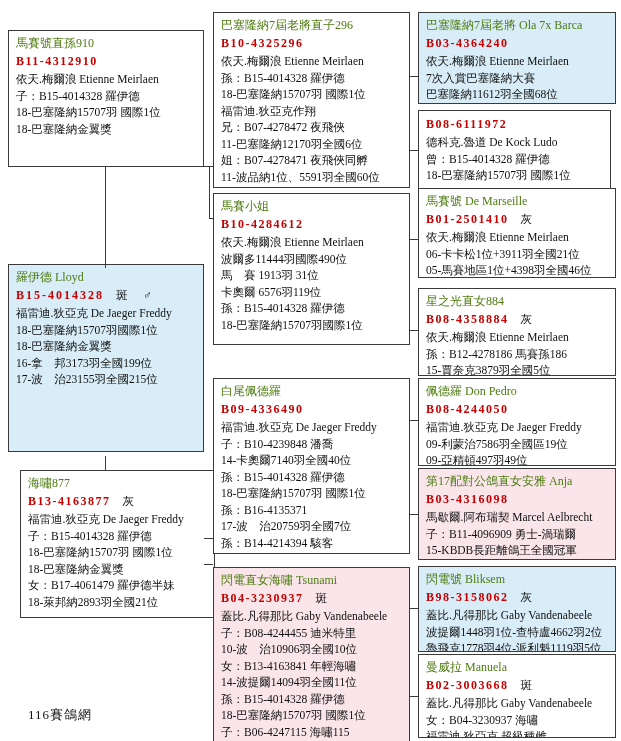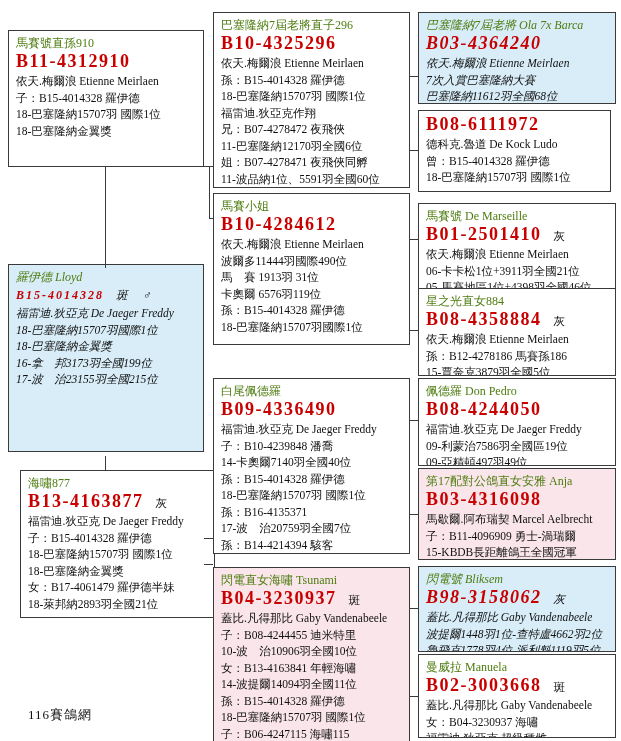--- a/index.html
+++ b/index.html
@@ -8,25 +8,25 @@
     font-family:"Liberation Serif","DejaVu Serif",serif;
     -webkit-font-smoothing:antialiased;
   }
   .stage{position:absolute;left:0;top:0;width:621px;height:741px;}
   .box{
     position:absolute;box-sizing:border-box;
     border:1px solid #3a3a3a;background:#ffffff;
     padding:4px 7px 2px 7px;overflow:hidden;
     color:#101010;font-size:11.5px;
   }
-  .box.bg-blue{background:#d8edf8;font-style:italic;}
+  .box.bg-blue{background:#d8edf8;}
   .box.bg-pink{background:#f9e5ea;}
   .title{color:#4d7c0f;font-size:12px;line-height:17px;white-space:nowrap;}
   .ring-row{line-height:19px;white-space:nowrap;}
-  .ring{color:#c80000;font-weight:bold;font-size:18px;letter-spacing:1.5px;}
+  .ring{color:#c80000;font-weight:bold;font-size:12px;letter-spacing:1.5px;}
   .ring.big{font-size:12px;letter-spacing:2px;}
   .suffix{color:#101010;font-size:11.5px;margin-left:12px;letter-spacing:2px;}
   .bline{line-height:16.5px;white-space:nowrap;}
   .wire{position:absolute;background:#3a3a3a;}
   .footer{
     position:absolute;left:28px;top:706px;color:#101010;
     font-size:13px;letter-spacing:1px;
   }
 </style>
 </head>
@@ -140,21 +140,21 @@
 
   <div class="box" style="left:418px;top:110px;width:193px;height:82px">
     <div class="ring-row"><span class="ring">B08-6111972</span><span class="suffix"></span></div>
     <div>
         <div class="bline">德科克.魯道 De Kock Ludo</div>
         <div class="bline">曾：B15-4014328 羅伊德</div>
         <div class="bline">18-巴塞隆納15707羽 國際1位</div>
       </div>
   </div>
 
-  <div class="box" style="left:418px;top:203px;width:198px;height:90px">
+  <div class="box" style="left:418px;top:188px;width:198px;height:90px">
     <div class="title">馬賽號 De Marseille</div>
     <div class="ring-row"><span class="ring">B01-2501410</span><span class="suffix">灰</span></div>
     <div>
         <div class="bline">依天.梅爾浪 Etienne Meirlaen</div>
         <div class="bline">06-卡卡松1位+3911羽全國21位</div>
         <div class="bline">05-馬賽地區1位+4398羽全國46位</div>
       </div>
   </div>
 
   <div class="box" style="left:418px;top:288px;width:198px;height:88px">

